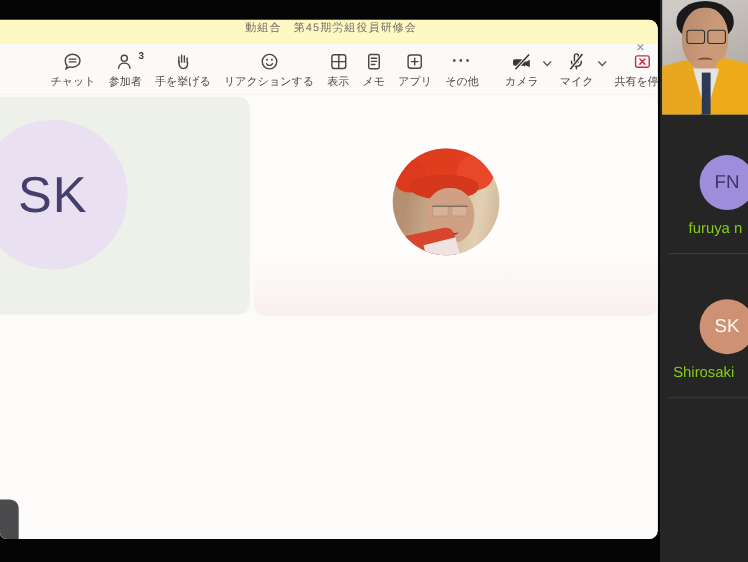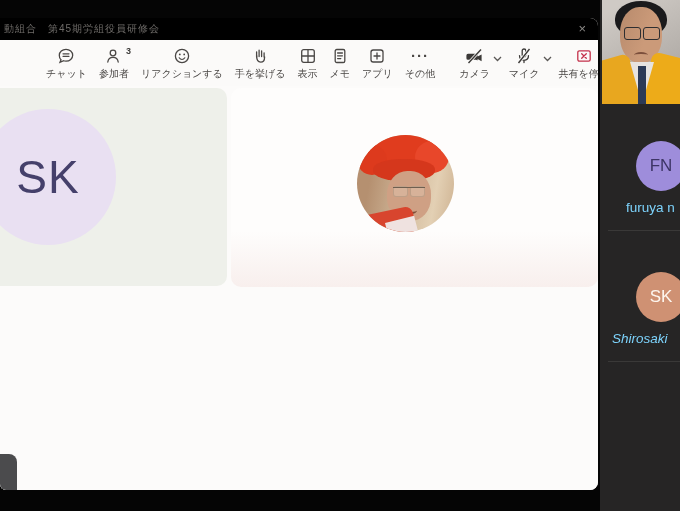--- a/index.html
+++ b/index.html
@@ -2,21 +2,21 @@
 <html style="--accent-red: #c4314b; --avatar-fn-bg: #9e8ddb; --avatar-fn-text: #3d3566; --avatar-sk-side-bg: #cf9173; --avatar-sk-side-text: #fdf6ef; --avatar-sk-main-bg: #e9e0f2; --avatar-sk-main-text: #45406b;"><head>
 <meta charset="utf-8">
 <style>
   html,body{margin:0;padding:0;background:#000;}
   #screen{position:relative;width:680px;height:511px;background:#050505;overflow:hidden;
           font-family:"Liberation Sans","DejaVu Sans",sans-serif;}
 
   
   #win{position:absolute;left:0;top:18px;width:598px;height:472px;background:#f3f1f0;
        border-radius:0 8px 8px 6px;overflow:hidden;}
-  .titlebar{position:relative;height:22px;background:#000000;display:flex;align-items:center;}
+  .titlebar{position:relative;height:22px;background:#fef9c3;display:flex;align-items:center;flex-direction:column;}
   .title{font-size:10px;color:#6f6c69;padding-left:4px;letter-spacing:1px;white-space:nowrap;}
   .close{margin-left:auto;padding:0 12px;color:#8c8a88;font-size:13px;line-height:22px;cursor:default;}
 
   
   .toolbar{height:46px;background:#fbfaf9;border-bottom:1px solid #e4e2e0;display:flex;
            align-items:center;padding-left:40px;}
   .tbtn{display:flex;flex-direction:column;align-items:center;gap:1px;margin:0 6px;position:relative;}
   .tbtn svg{display:block;}
   .tlabel{font-size:10px;color:#4a4745;white-space:nowrap;}
   .badge{position:absolute;top:0px;right:-7px;font-size:9px;font-weight:bold;color:#3d3b39;}
@@ -86,23 +86,23 @@
   .sv-mouth{left:32px;top:52px;width:14px;height:4px;border-top:2px solid #7c4f3c;border-radius:50%;}
   .sv-jkl{left:-10px;top:58px;width:44px;height:52px;background:#e8a71f;transform:rotate(-16deg);border-radius:8px;}
   .sv-jkr{left:44px;top:56px;width:46px;height:54px;background:#edab19;transform:rotate(14deg);border-radius:8px;}
   .sv-shirt{left:28px;top:62px;width:24px;height:42px;background:#e6e3e0;clip-path:polygon(0 0,100% 0,50% 100%);}
   .sv-tie{left:36px;top:66px;width:8px;height:38px;background:#2c3a56;}
 
   .p-avatar{position:absolute;width:50px;height:50px;border-radius:50%;display:flex;align-items:center;
             justify-content:center;font-size:17px;font-weight:500;}
   .p-avatar.fn{left:36px;top:141px;background:var(--avatar-fn-bg,#9e8ddb);color:var(--avatar-fn-text,#3d3566);}
   .p-avatar.sk{left:36px;top:272px;background:var(--avatar-sk-side-bg,#cf9173);color:var(--avatar-sk-side-text,#fdf6ef);}
-  .p-name{position:absolute;color:#7dd3fc;font-size:13.5px;white-space:nowrap;}
+  .p-name{position:absolute;color:#84cc16;font-size:13.5px;white-space:nowrap;}
   .p-name.fn{left:26px;top:200px;}
-  .p-name.sk{left:12px;top:331px;font-style:italic;}
+  .p-name.sk{left:12px;top:331px;}
   .sdiv{position:absolute;left:8px;width:72px;height:1px;background:#3a3938;}
   .sdiv.d1{top:230px;} .sdiv.d2{top:361px;}
 </style>
 </head>
 <body>
 
 <div id="screen">
 
   <div id="win">
 
@@ -129,38 +129,38 @@
               <circle cx="9" cy="7" r="2.8" fill="none" stroke="#4a4745" stroke-width="1.3"></circle>
               <path d="M3.8 16c.4-3 2.4-4.6 5.2-4.6s4.8 1.6 5.2 4.6" fill="none" stroke="#4a4745" stroke-width="1.3" stroke-linecap="round"></path>
             </svg>
           <span class="badge">3</span>
         </span>
         <span class="tlabel">参加者</span>
       </div>
 
       <div class="tbtn">
         <span>
+          <svg width="20" height="20" viewBox="0 0 20 20" fill="none" stroke="#4a4745" stroke-width="1.3" stroke-linecap="round">
+              <path d="M6.6 11V5.8M9.1 10.5V4.2M11.6 10.5V4.8M14.1 11V6.8"></path>
+              <path d="M6.6 9.6c0 4.4 1.6 6.6 4.1 6.6s3.9-2 3.9-5.2"></path>
+            </svg>
+        </span>
+        <span class="tlabel">手を挙げる</span>
+      </div>
+
+      <div class="tbtn">
+        <span>
           <svg width="20" height="20" viewBox="0 0 20 20">
               <circle cx="10" cy="10" r="6.6" fill="none" stroke="#4a4745" stroke-width="1.3"></circle>
               <circle cx="7.8" cy="8.4" r=".9" fill="#4a4745"></circle>
               <circle cx="12.2" cy="8.4" r=".9" fill="#4a4745"></circle>
               <path d="M7.2 11.8c.7 1.1 1.7 1.7 2.8 1.7s2.1-.6 2.8-1.7" fill="none" stroke="#4a4745" stroke-width="1.2" stroke-linecap="round"></path>
             </svg>
         </span>
         <span class="tlabel">リアクションする</span>
-      </div>
-
-      <div class="tbtn">
-        <span>
-          <svg width="20" height="20" viewBox="0 0 20 20" fill="none" stroke="#4a4745" stroke-width="1.3" stroke-linecap="round">
-              <path d="M6.6 11V5.8M9.1 10.5V4.2M11.6 10.5V4.8M14.1 11V6.8"></path>
-              <path d="M6.6 9.6c0 4.4 1.6 6.6 4.1 6.6s3.9-2 3.9-5.2"></path>
-            </svg>
-        </span>
-        <span class="tlabel">手を挙げる</span>
       </div>
 
       <div class="tbtn">
         <span>
           <svg width="20" height="20" viewBox="0 0 20 20" fill="none" stroke="#4a4745" stroke-width="1.3">
               <rect x="3.7" y="3.7" width="12.6" height="12.6" rx="2"></rect>
               <path d="M10 3.7v12.6M3.7 10h12.6"></path>
             </svg>
         </span>
         <span class="tlabel">表示</span>

